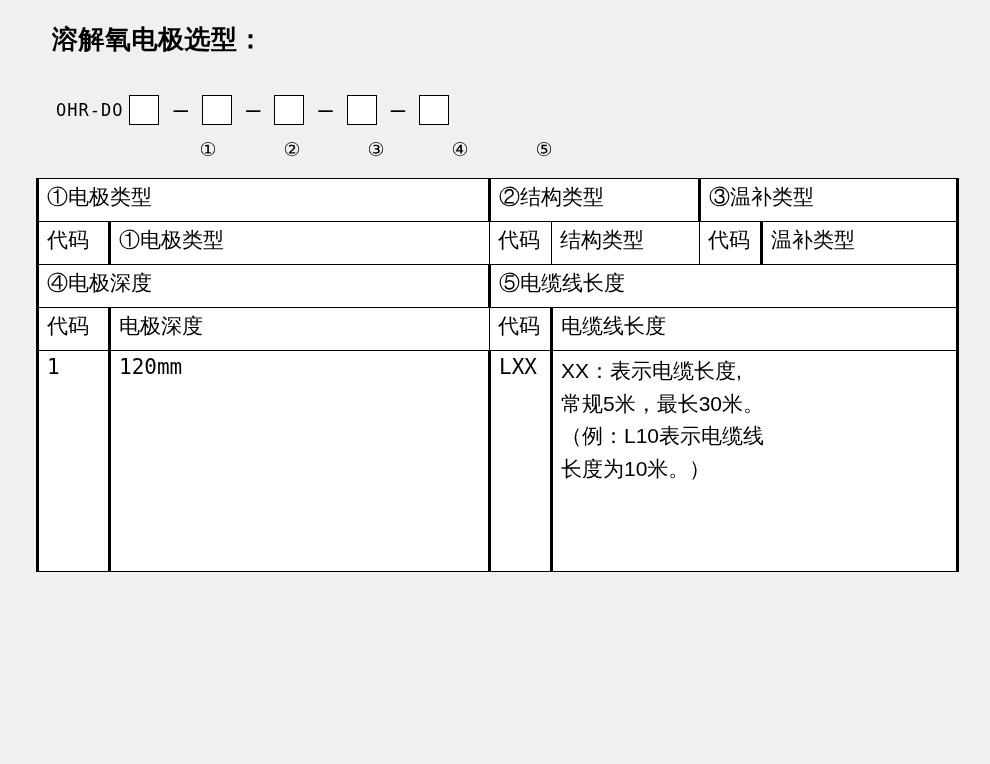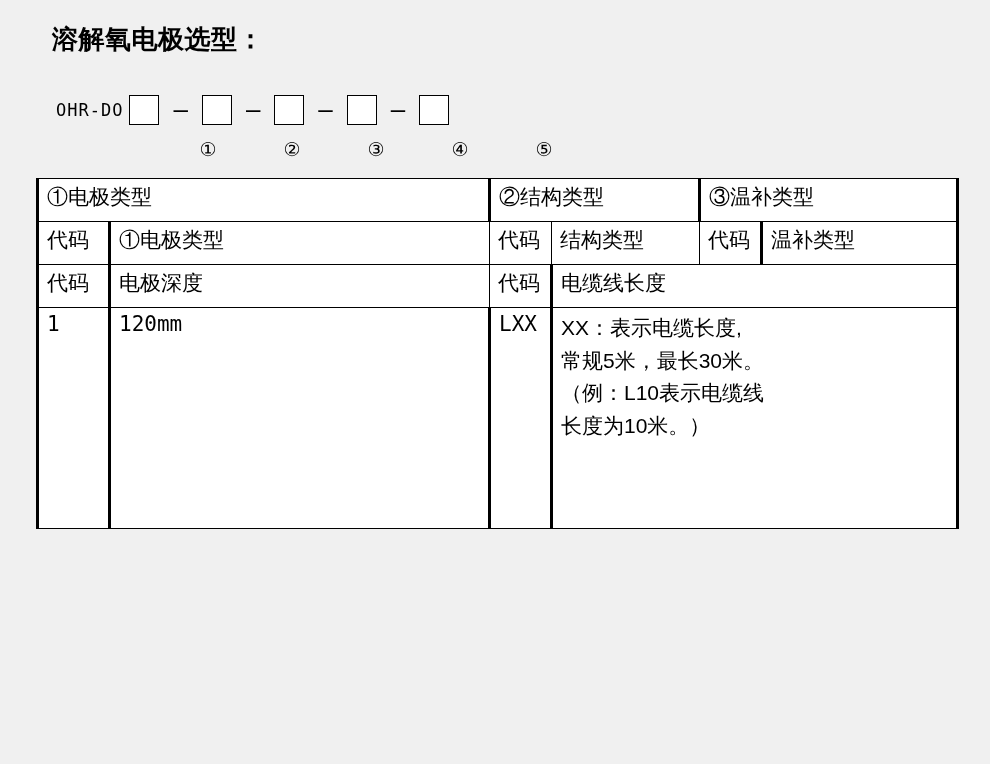--- a/index.html
+++ b/index.html
@@ -179,20 +179,24 @@
         <tr>
           <td class="sub code-cell outer-top">代码</td>
           <td class="sub">①电极类型</td>
           <td class="sub code-cell">代码</td>
           <td class="sub">结构类型</td>
           <td class="sub code-cell">代码</td>
           <td class="sub outer-top">温补类型</td>
         </tr>
 
 
+        <tr>
+          <td class="hdr outer-top" colspan="2">④电极深度</td>
+          <td class="hdr outer-top" colspan="4">⑤电缆线长度</td>
+        </tr>
 
         <tr>
           <td class="sub code-cell outer-top">代码</td>
           <td class="sub">电极深度</td>
           <td class="sub code-cell">代码</td>
           <td class="sub outer-top" colspan="3">电缆线长度</td>
         </tr>
 
         <tr>
           <td class="tall2 code-cell mono outer-top outer-bottom">1</td>

